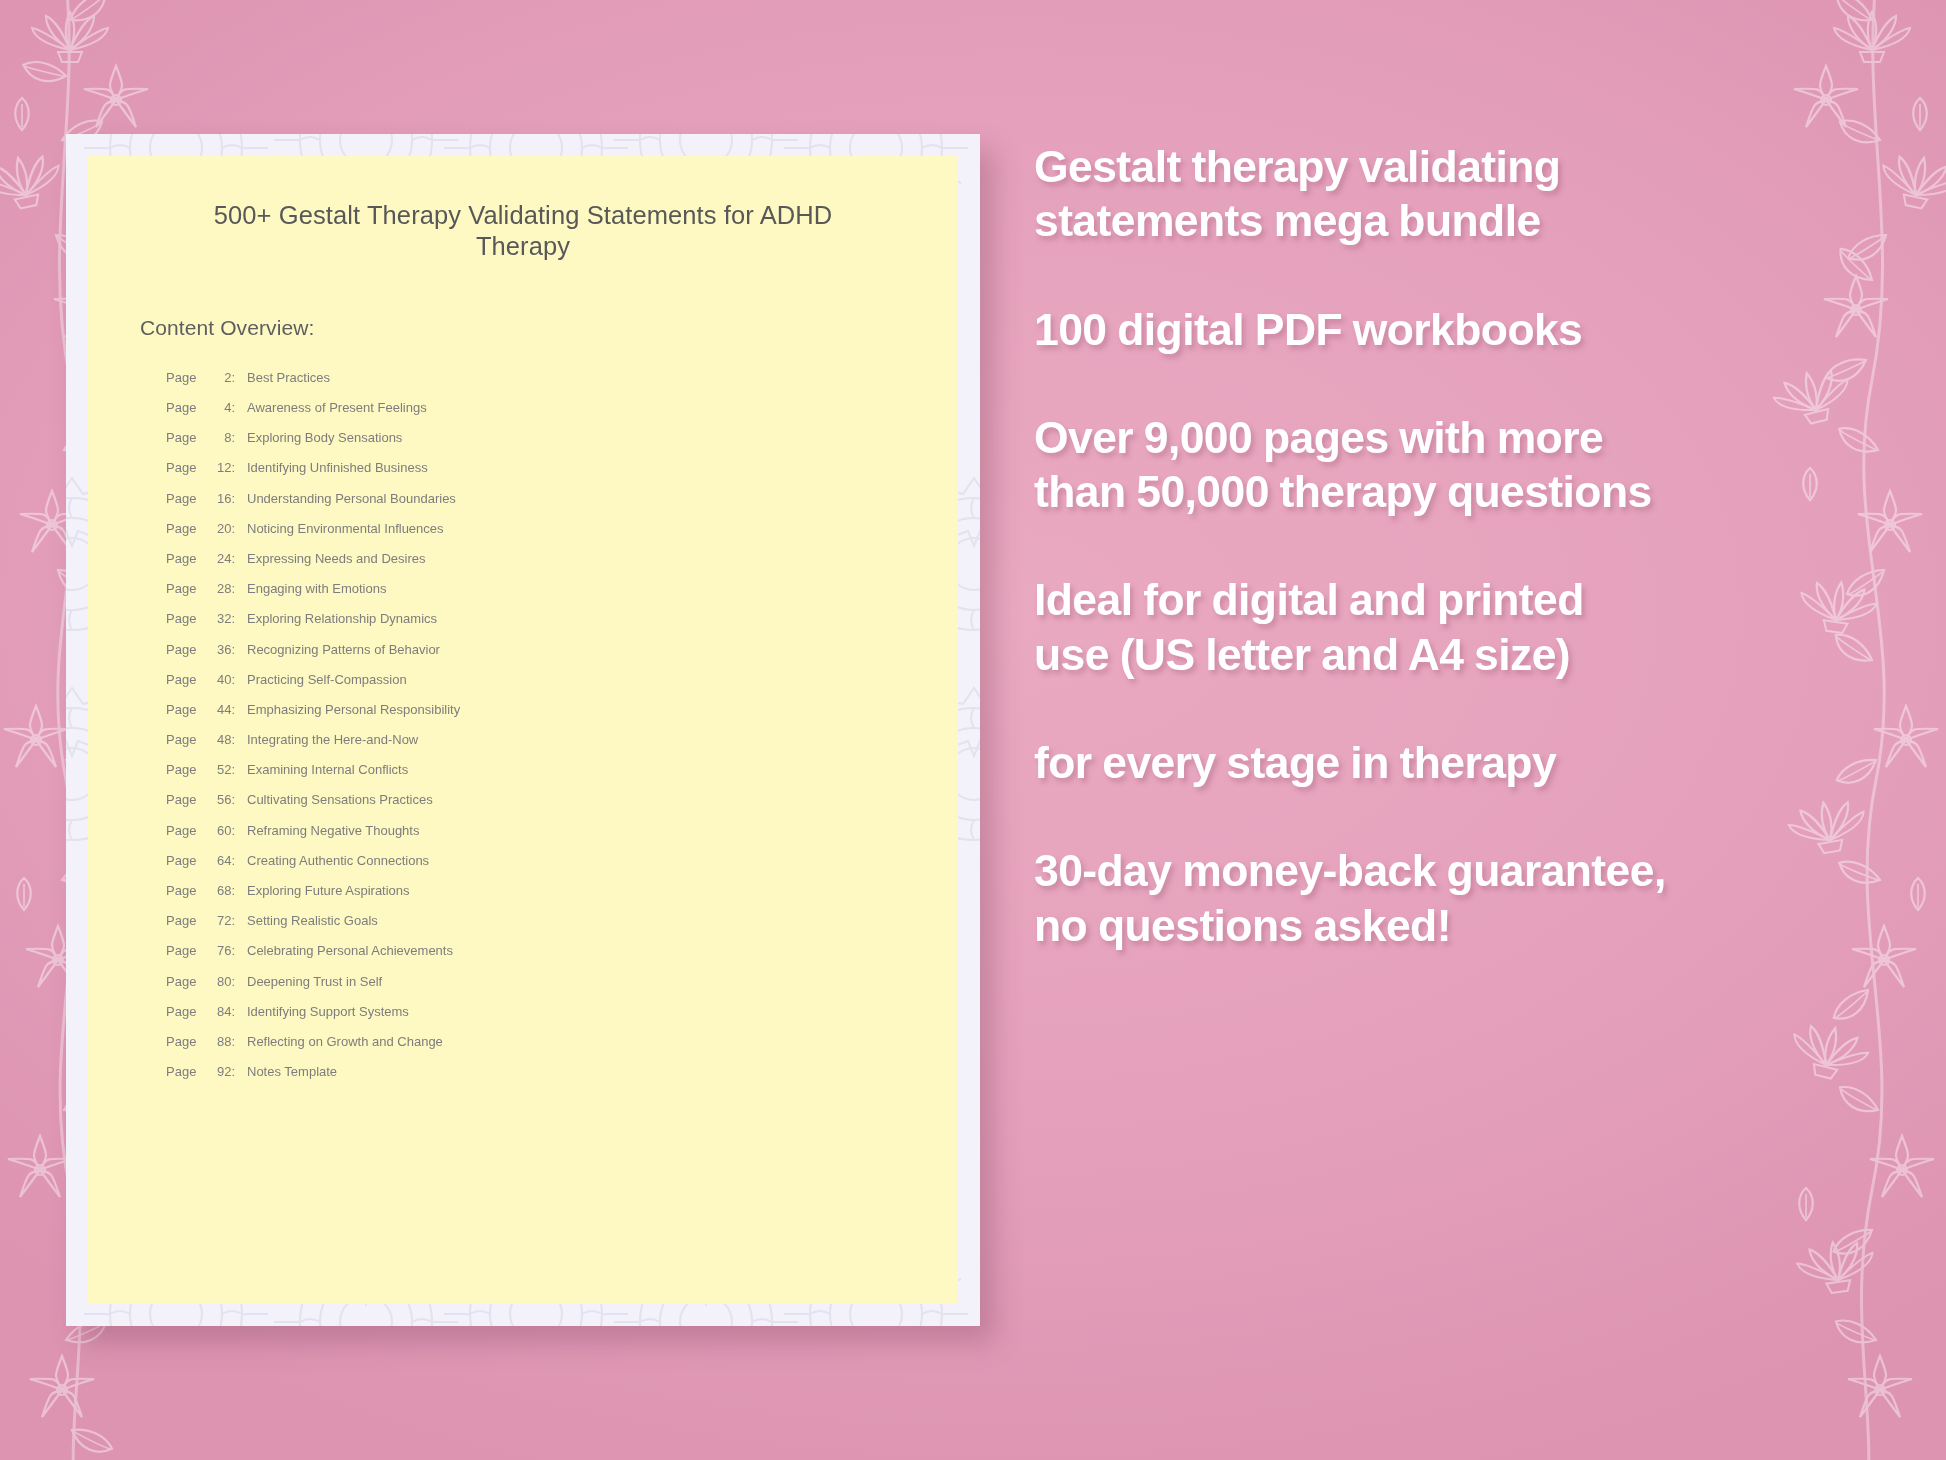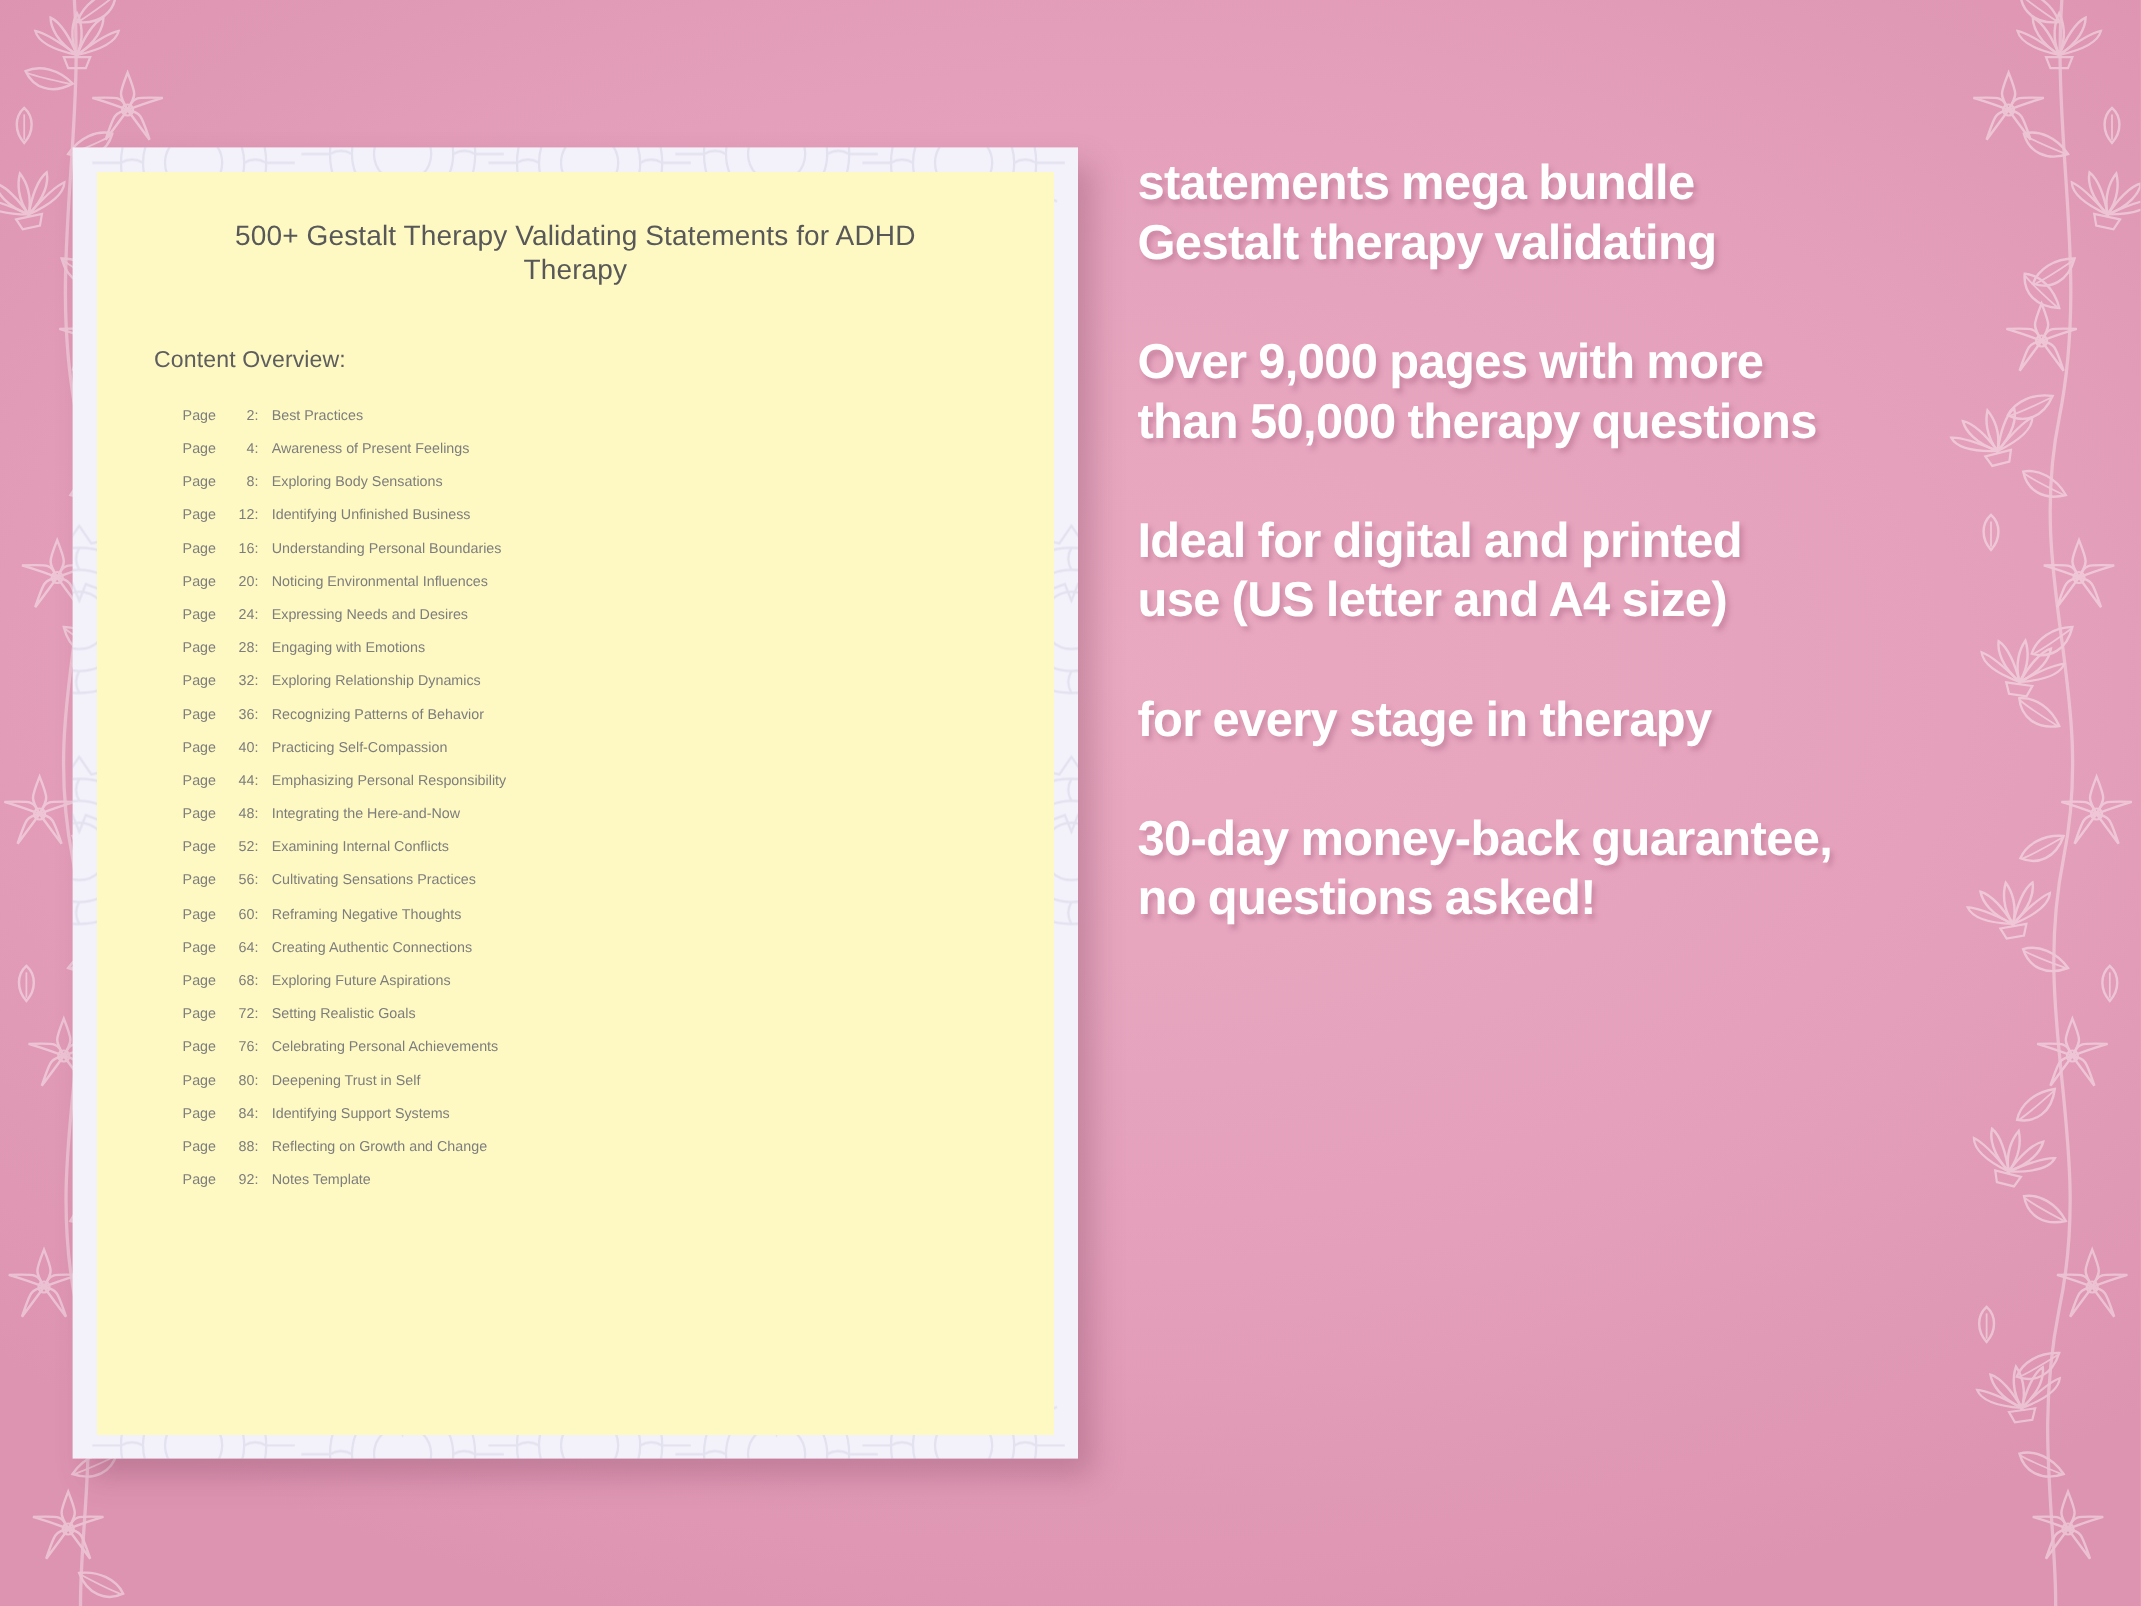--- a/index.html
+++ b/index.html
@@ -447,24 +447,25 @@
             <span class="pg-num">92</span>
             <span class="pg-colon">:</span>
             <span class="pg-title">Notes Template</span>
           </li>
         </ul>
     </div>
   </div>
 
   <div class="benefits" id="benefits-list">
       <div class="benefit">
+        <span class="ln">Gestalt therapy validating</span>
         <span class="ln">statements mega bundle</span>
-        <span class="ln">Gestalt therapy validating</span>
-      </div>
-      <div class="benefit">
+      </div>
+      <div class="benefit">
+        <span class="ln">100 digital PDF workbooks</span>
       </div>
       <div class="benefit">
         <span class="ln">Over 9,000 pages with more</span>
         <span class="ln">than 50,000 therapy questions</span>
       </div>
       <div class="benefit">
         <span class="ln">Ideal for digital and printed</span>
         <span class="ln">use (US letter and A4 size)</span>
       </div>
       <div class="benefit">

